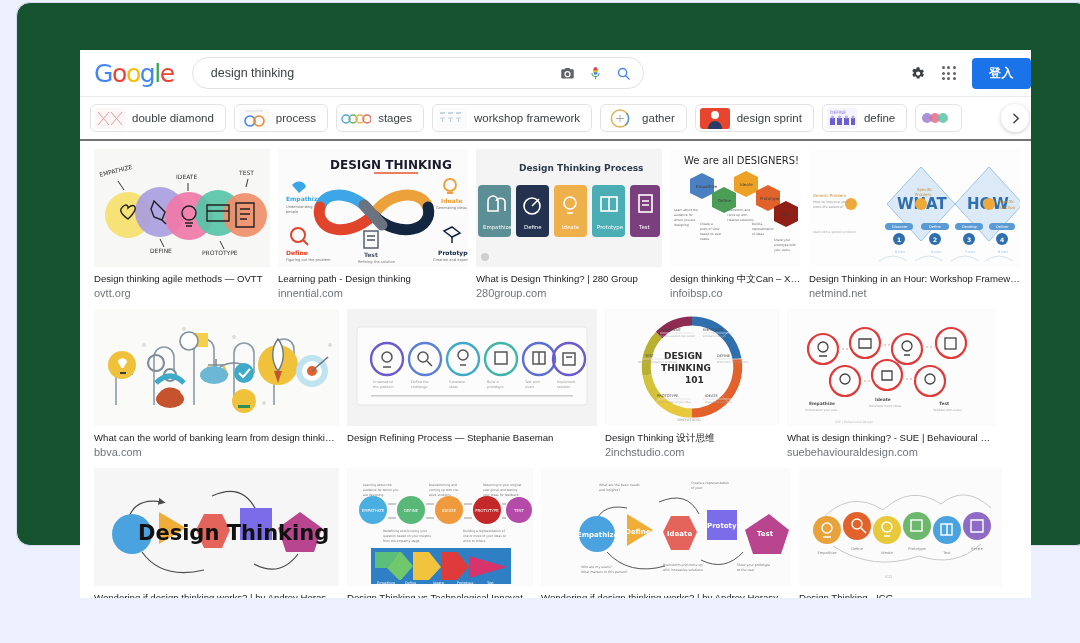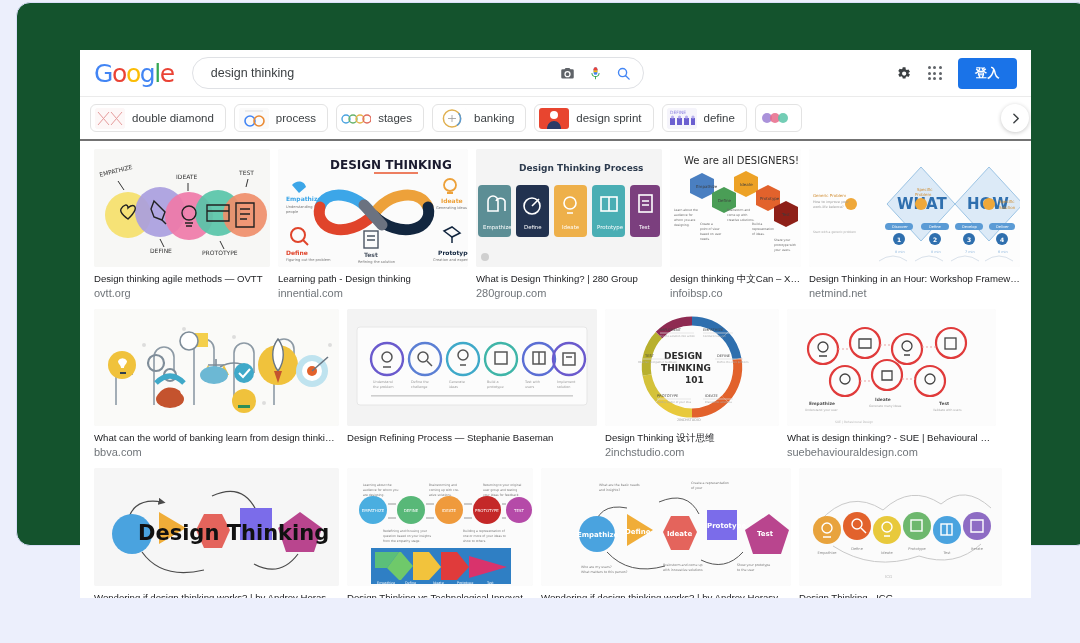--- a/index.html
+++ b/index.html
@@ -32,21 +32,21 @@
     flex:0 0 auto;width:452px;height:32px;border:1px solid #dfe1e5;border-radius:18px;
     display:flex;align-items:center;padding:0 12px 0 16px;box-sizing:border-box;
     background:#fff;
   }
   .searchbox input{
     border:0;outline:0;flex:1;font-size:12.5px;color:#3c4043;
     font-family:"Liberation Sans",sans-serif;background:transparent;
   }
   .sb-icons{display:flex;align-items:center;gap:13px;}
   .icon-btn{display:flex;align-items:center;justify-content:center;cursor:pointer;}
-  .hdr-right{margin-left:auto;display:flex;align-items:center;gap:16px;padding-right:14px;text-align:right;}
+  .hdr-right{margin-left:auto;display:flex;align-items:center;gap:16px;text-align:right;}
   .signin{
     background:#1a73e8;color:#fff;font-size:12px;border-radius:4px;
     padding:7px 17px;font-weight:600;letter-spacing:.5px;cursor:pointer;
     font-family:"DejaVu Sans",sans-serif;
   }
   .apps-grid{display:grid;grid-template-columns:repeat(3,3px);grid-gap:2.6px;cursor:pointer;}
   .apps-grid i{width:3px;height:3px;background:#5f6368;border-radius:50%;display:block;}
   
   .chipbar{
     position:relative;height:42px;display:flex;align-items:center;
@@ -167,31 +167,47 @@
               <rect width="30" height="21" fill="#fff"></rect>
               <circle cx="5" cy="11" r="4" fill="none" stroke="#4aa3df" stroke-width="1.4"></circle>
               <circle cx="12" cy="11" r="4" fill="none" stroke="#67b26b" stroke-width="1.4"></circle>
               <circle cx="19" cy="11" r="4" fill="none" stroke="#e8b34a" stroke-width="1.4"></circle>
               <circle cx="26" cy="11" r="4" fill="none" stroke="#e06b5b" stroke-width="1.4"></circle>
             </svg>
         </span>
         <span>stages</span>
       </div>
 
+      <div class="chip">
+        <span class="thumb">
+          <svg viewBox="0 0 30 21">
+              <rect width="30" height="21" fill="#fbfbfb"></rect>
+              <g fill="#c9d6e4">
+                <rect x="3" y="4" width="5" height="2"></rect>
+                <rect x="11" y="4" width="5" height="2"></rect>
+                <rect x="19" y="4" width="5" height="2"></rect>
+              </g>
+              <g stroke="#b9c8d8" stroke-width=".9" fill="none">
+                <path d="M3 10h5M5.5 10v4M11 10h5M13.5 10v4M19 10h5M21.5 10v4"></path>
+              </g>
+            </svg>
+        </span>
+        <span>workshop framework</span>
+      </div>
 
       <div class="chip">
         <span class="thumb">
           <svg viewBox="0 0 30 21">
               <rect width="30" height="21" fill="#fff"></rect>
               <circle cx="15" cy="10.5" r="8.6" fill="none" stroke="#e0b050" stroke-width="1.5"></circle>
               <circle cx="15" cy="10.5" r="8.6" fill="none" stroke="#5b9bd5" stroke-width="1.5" stroke-dasharray="14 40" stroke-dashoffset="6"></circle>
               <path d="M11 10.5h8M15 7v7" stroke="#999" stroke-width=".8"></path>
             </svg>
         </span>
-        <span>banking</span>
+        <span>gather</span>
       </div>
 
       <div class="chip">
         <span class="thumb">
           <svg viewBox="0 0 30 21">
               <rect width="30" height="21" fill="#e8452f"></rect>
               <circle cx="15" cy="7" r="4" fill="#fff"></circle>
               <path d="M8 21c0-5 3.2-8 7-8s7 3 7 8z" fill="#2b3a67"></path>
             </svg>
         </span>

